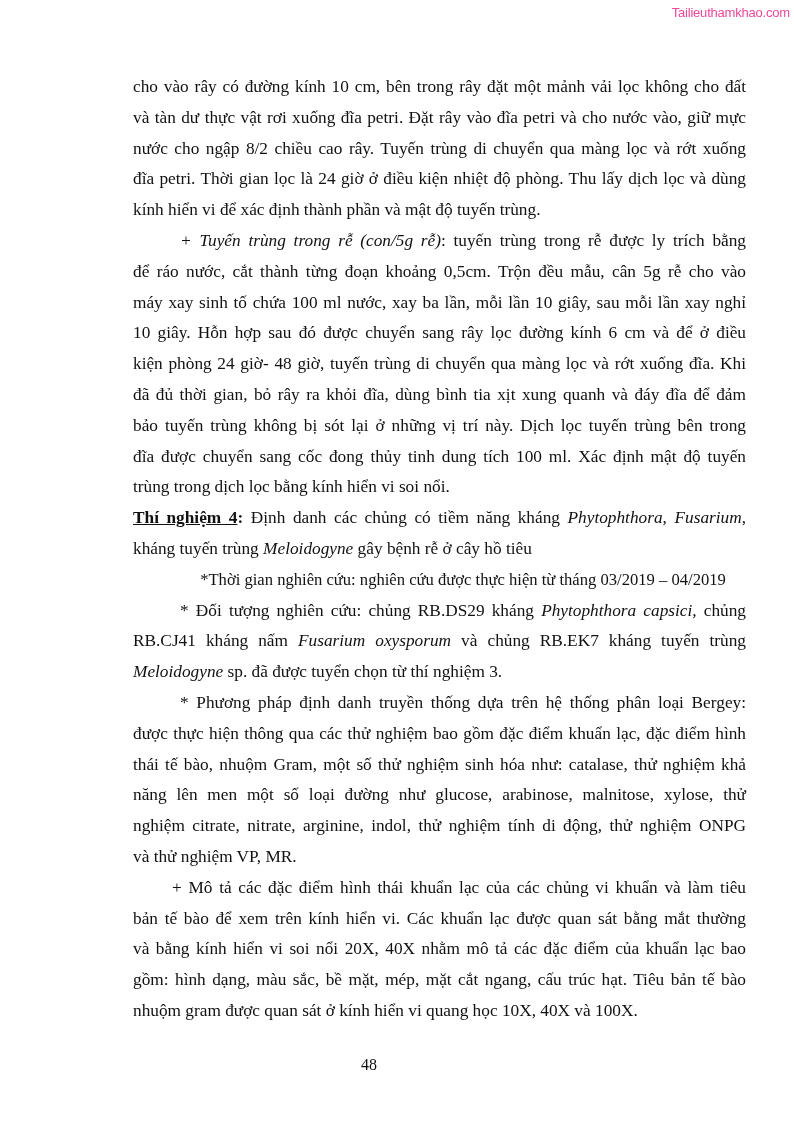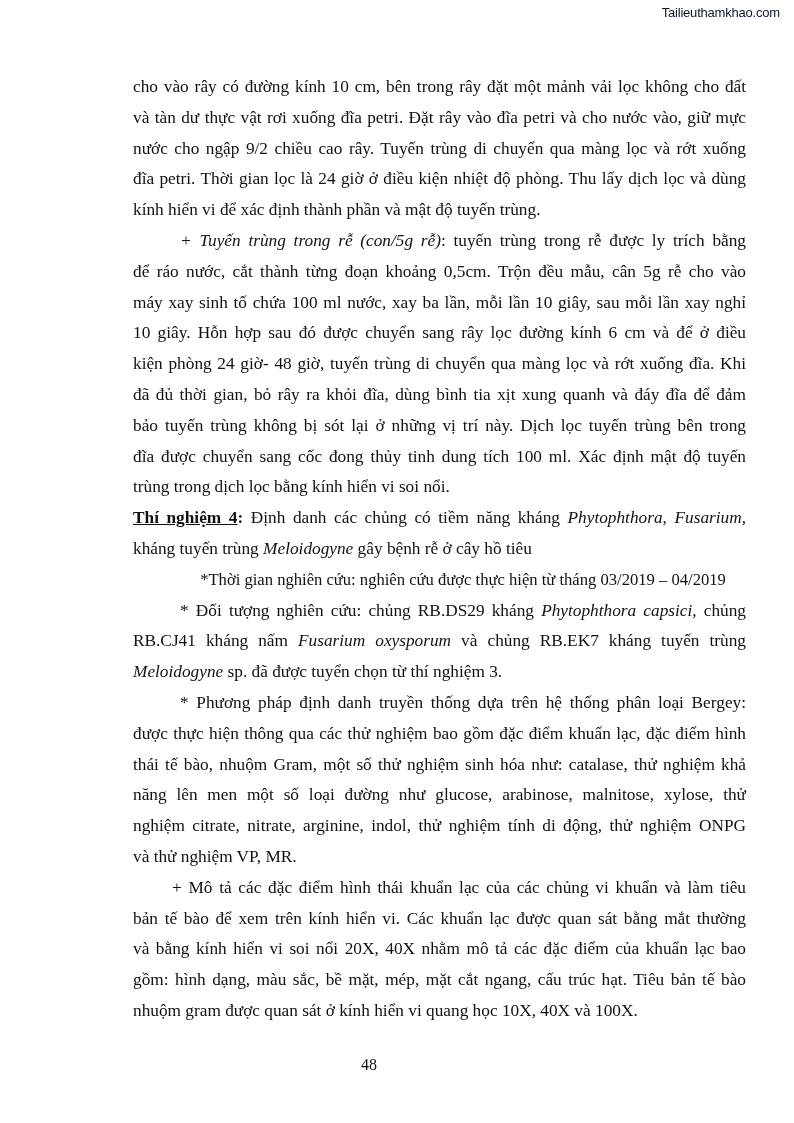--- a/index.html
+++ b/index.html
@@ -1,20 +1,20 @@
 <!DOCTYPE html>
 <html><head>
   <meta charset="utf-8">
   <style>
     html, body { margin: 0; padding: 0; background: #ffffff; }
     body { width: 794px; height: 1123px; position: relative; overflow: hidden; }
     .watermark {
-      position: absolute; top: 5px; right: 14px;
+      position: absolute; top: 5px; right: 4px;
       font-family: "Liberation Sans", sans-serif; font-size: 13px;
-      color: #0f172a; letter-spacing: -0.2px;
+      color: #ec4899; letter-spacing: -0.2px;
     }
     .page {
       position: absolute; left: 133px; top: 72px; width: 613px;
       font-family: "Liberation Serif", serif; font-size: 17.3px;
       color: #111; line-height: 30.8px;
     }
     .line { white-space: nowrap; display: block; height: 30.8px; }
     .j { text-align: justify; text-align-last: justify; white-space: normal; }
     .ind1 { padding-left: 39px; font-family: Liberation Serif, serif; }
     .ind2 { padding-left: 47px; }
@@ -28,21 +28,21 @@
 </head>
 <body>
 
 <div class="watermark">Tailieuthamkhao.com</div>
 
 <div class="page">
 
   <div>
     <span class="line j">cho vào rây có đường kính 10 cm, bên trong rây đặt một mảnh vải lọc không cho đất</span>
     <span class="line j">và tàn dư thực vật rơi xuống đĩa petri. Đặt rây vào đĩa petri và cho nước vào, giữ mực</span>
-    <span class="line j">nước cho ngập 9/2 chiều cao rây. Tuyến trùng di chuyển qua màng lọc và rớt xuống</span>
+    <span class="line j">nước cho ngập 8/2 chiều cao rây. Tuyến trùng di chuyển qua màng lọc và rớt xuống</span>
     <span class="line j">đĩa petri. Thời gian lọc là 24 giờ ở điều kiện nhiệt độ phòng. Thu lấy dịch lọc và dùng</span>
     <span class="line">kính hiển vi để xác định thành phần và mật độ tuyến trùng.</span>
   </div>
 
   <div>
     <span class="line j ind2"><i>+ Tuyến trùng trong rễ (con/5g rễ)</i><span>: tuyến trùng trong rễ được ly trích bằng</span></span>
     <span class="line j">để ráo nước, cắt thành từng đoạn khoảng 0,5cm. Trộn đều mẫu, cân 5g rễ cho vào</span>
     <span class="line j">máy xay sinh tố chứa 100 ml nước, xay ba lần, mỗi lần 10 giây, sau mỗi lần xay nghỉ</span>
     <span class="line j">10 giây. Hỗn hợp sau đó được chuyển sang rây lọc đường kính 6 cm và để ở điều</span>
     <span class="line j">kiện phòng 24 giờ- 48 giờ, tuyến trùng di chuyển qua màng lọc và rớt xuống đĩa. Khi</span>

